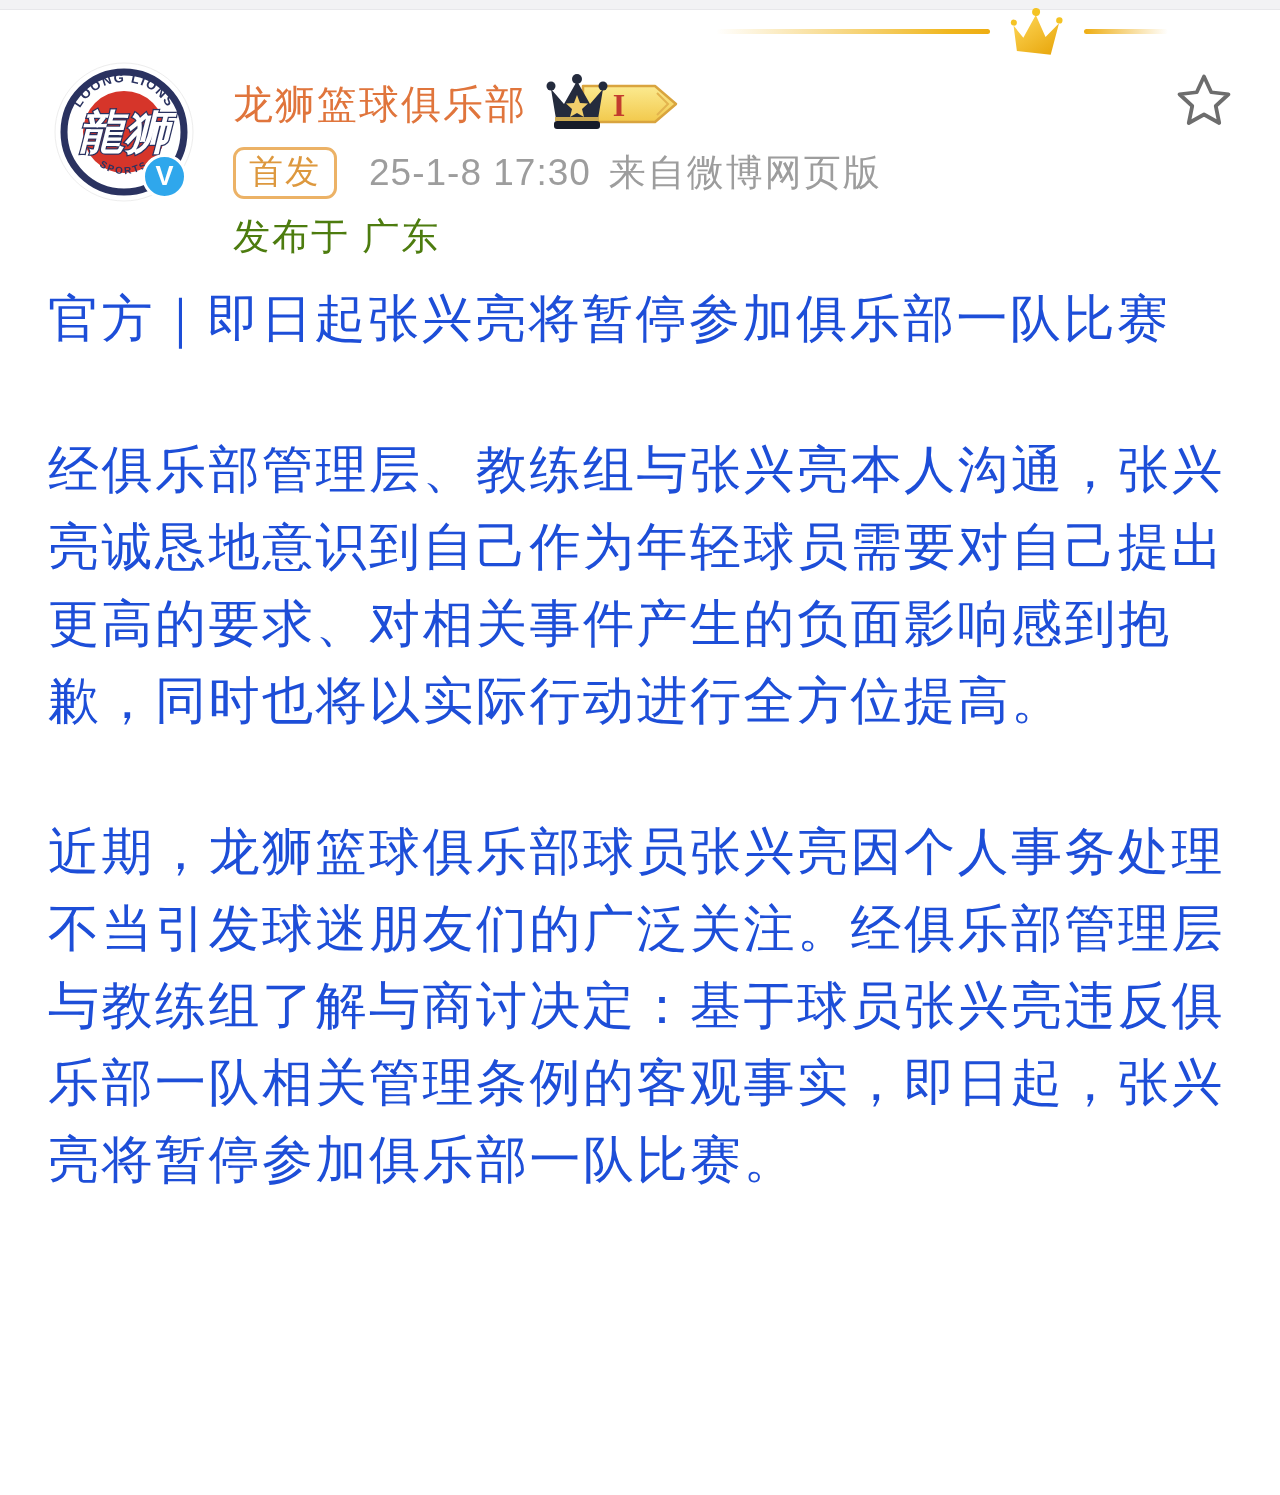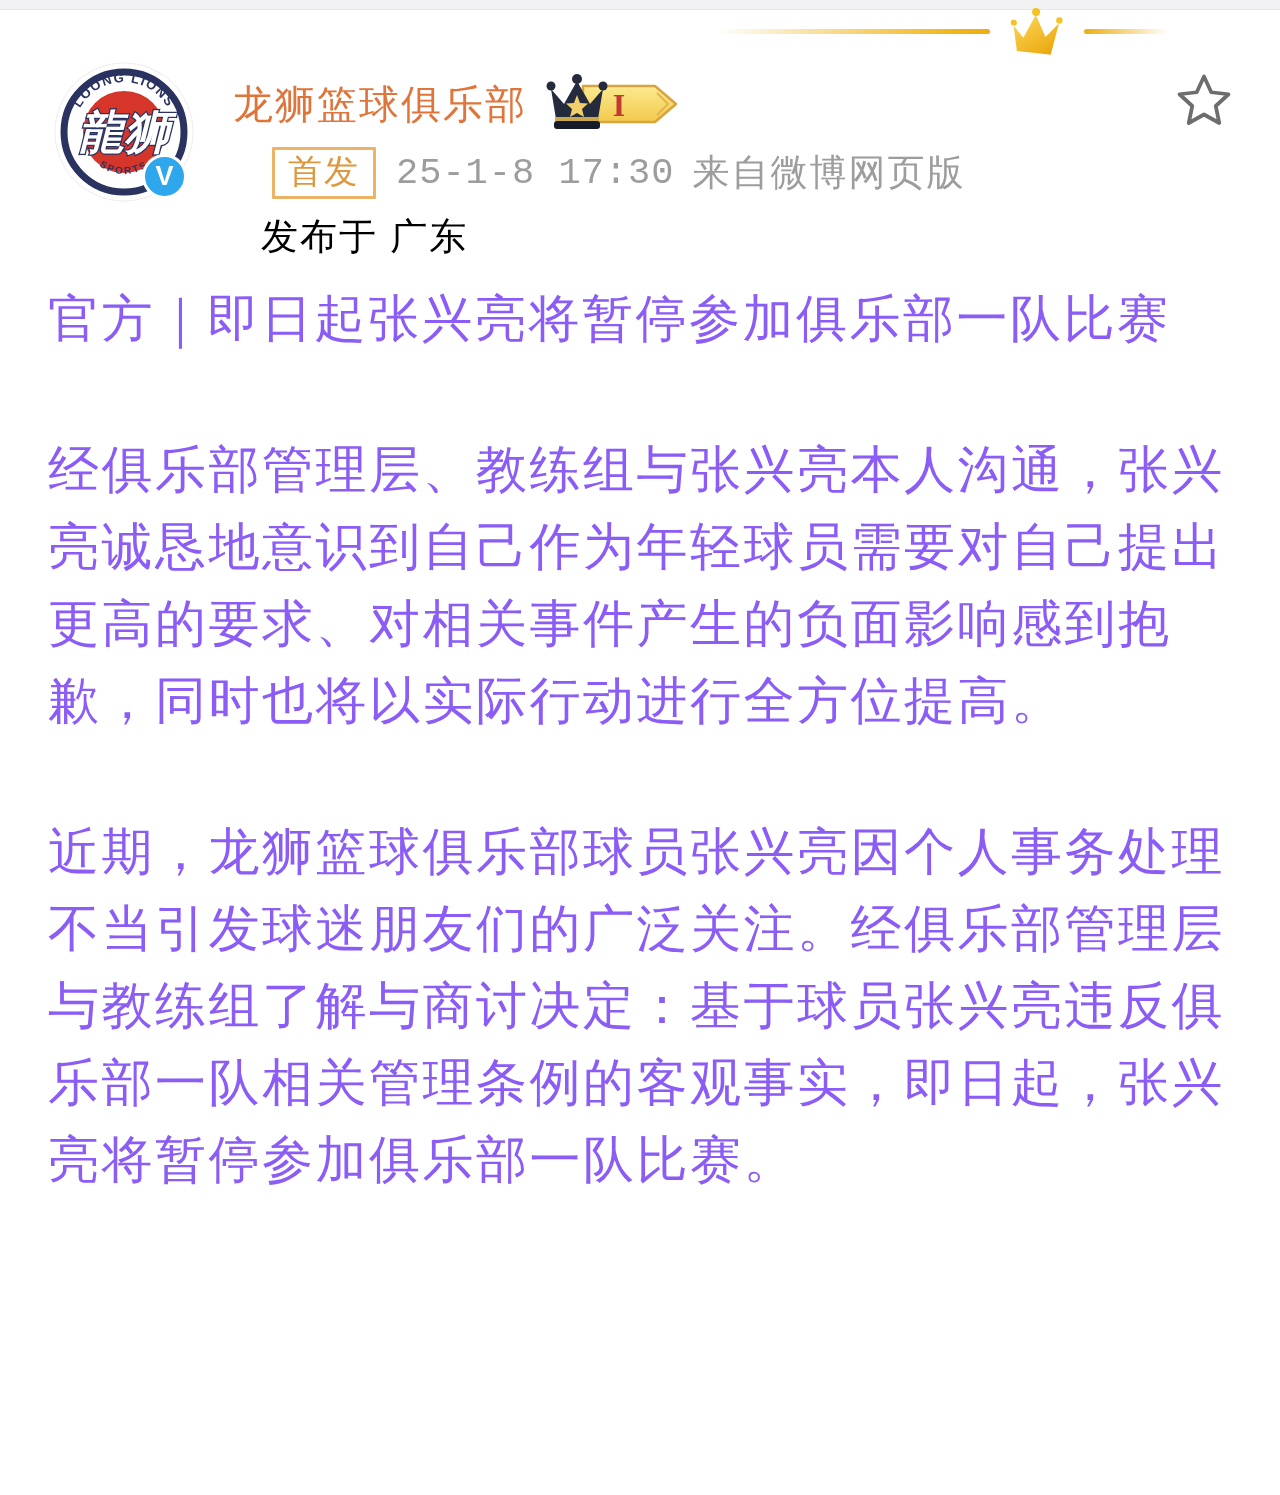--- a/index.html
+++ b/index.html
@@ -47,32 +47,31 @@
   .header-text { position: absolute; left: 233px; top: 74px; width: 900px; }
   .name-row { display: flex; align-items: center; height: 60px; }
   .username {
     font-size: 40px; font-weight: 500; color: #e0753c; letter-spacing: 2px;
     line-height: 60px; cursor: pointer; white-space: nowrap;
   }
   .vip-badge { width: 140px; height: 62px; margin-left: 16px; cursor: pointer; }
   .meta-row { display: flex; align-items: center; margin-top: 14px; height: 50px; }
   .first-badge {
     display: inline-block; font-size: 34px; line-height: 1.1; color: #dd983e;
-    border: 3px solid #ecb266; border-radius: 1px; padding: 3px 13px 5px 13px;
+    border: 3px solid #ecb266; border-radius: 11px; padding: 3px 13px 5px 13px;
     letter-spacing: 2px;
-    margin-left: 39px;
   }
-  .timestamp { font-size: 37px; color: #9d9d9d; letter-spacing: 1px; margin-left: 20px; white-space: nowrap; font-family: Liberation Mono, monospace; }
+  .timestamp { font-size: 37px; color: #9d9d9d; letter-spacing: 1px; margin-left: 32px; white-space: nowrap; }
   .source { font-size: 37px; color: #9d9d9d; letter-spacing: 2px; margin-left: 18px; white-space: nowrap; cursor: pointer; }
-  .location { margin-top: 14px; font-size: 37px; color: #000000; letter-spacing: 2px; margin-left: 28px; }
+  .location { margin-top: 14px; font-size: 37px; color: #4d7c0f; letter-spacing: 2px; }
   
   .content { position: absolute; left: 48px; top: 280px; width: 1192px; }
   .content p {
     margin: 0; font-size: 51px; line-height: 77px; letter-spacing: 2.5px;
-    color: #8b5cf6; text-align: left; word-break: normal;
+    color: #1d4ed8; text-align: left; word-break: normal;
   }
   .content p + p { margin-top: 74px; }
 </style>
 </head>
 <body>
 
 <div class="screen">
 
   <div class="top-strip"></div>
 

